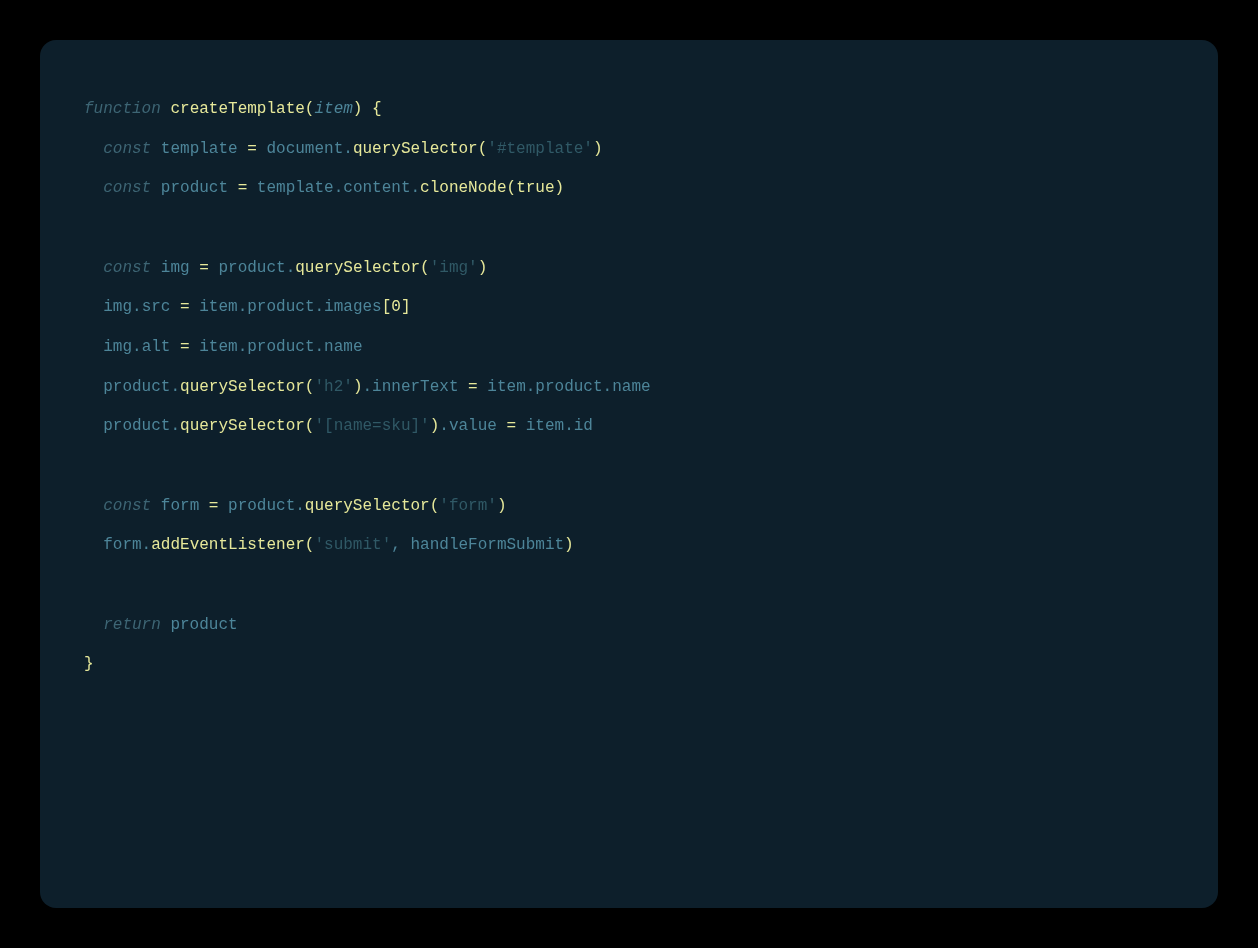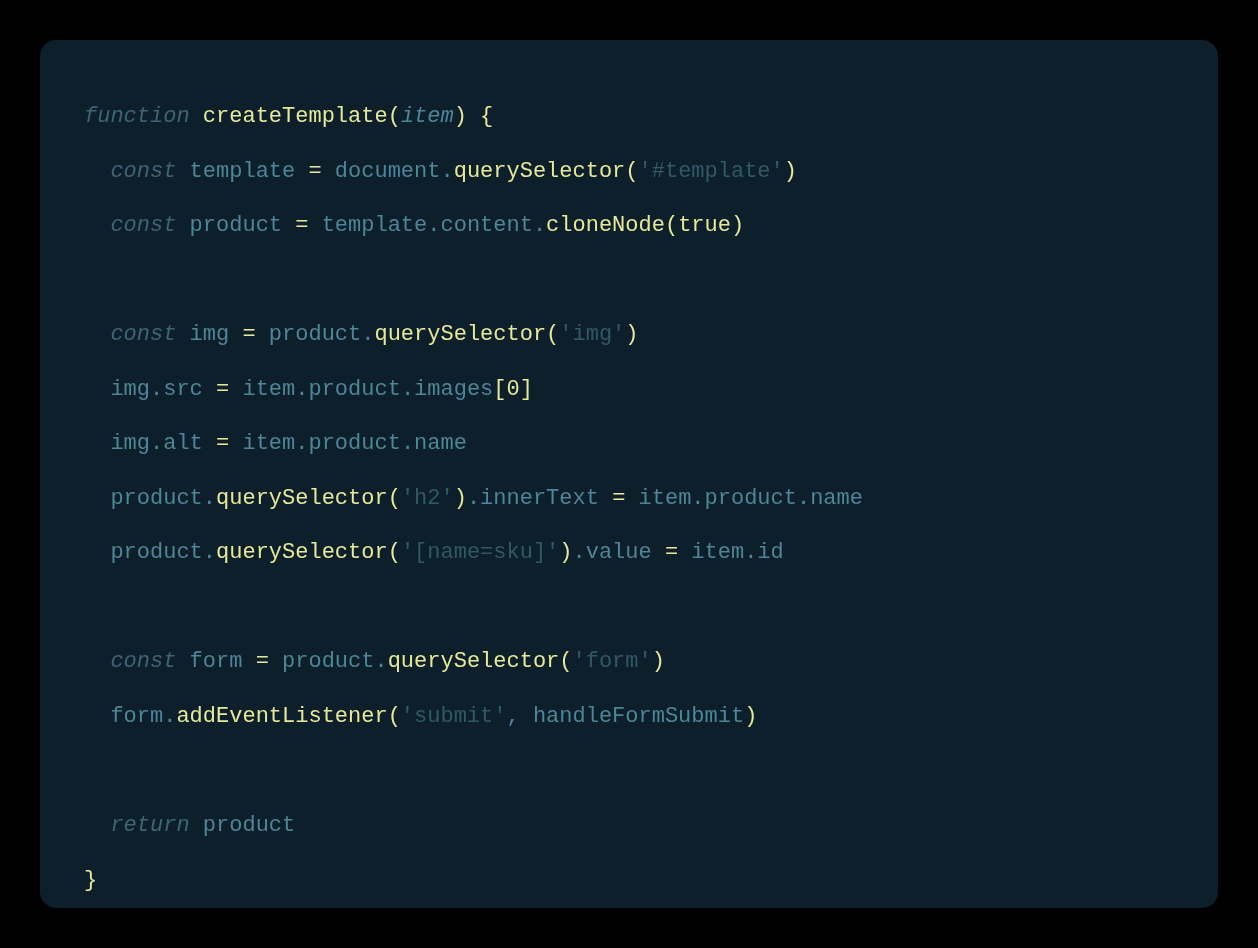--- a/index.html
+++ b/index.html
@@ -19,21 +19,21 @@
     .code-container {
       background-color: #0d1f2b;
       border-radius: 16px;
       padding: 50px 44px;
       width: 1178px;
       height: 868px;
       overflow: hidden;
     }
     pre {
       font-family: 'Menlo', 'Monaco', 'Consolas', 'Courier New', monospace;
-      font-size: 22px;
+      font-size: 16px;
       line-height: 2.48;
       white-space: pre;
       color: #4d8599;
     }
     .kw {
       color: #3d6574;
       font-style: italic;
     }
     .fn {
       color: #e6e89a;

